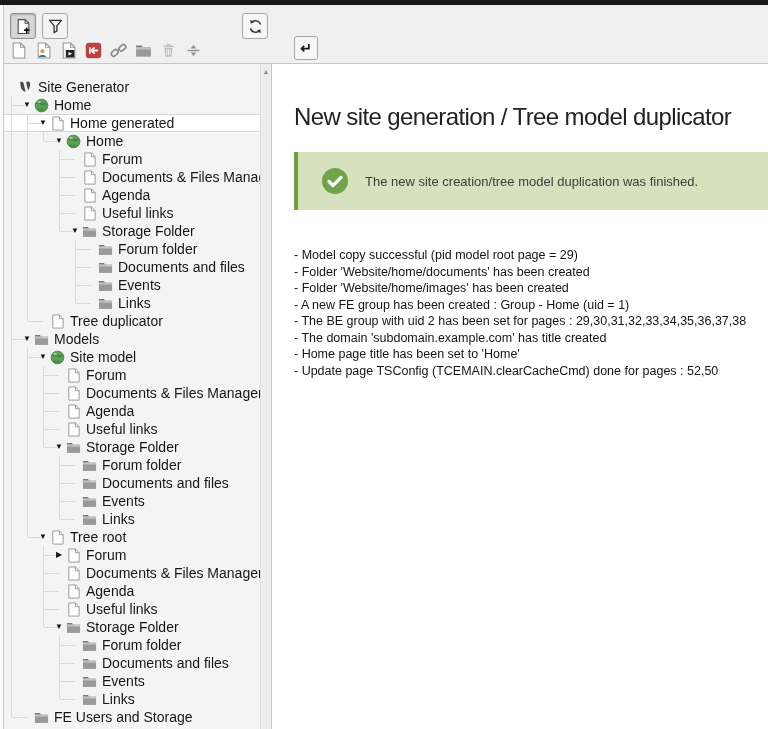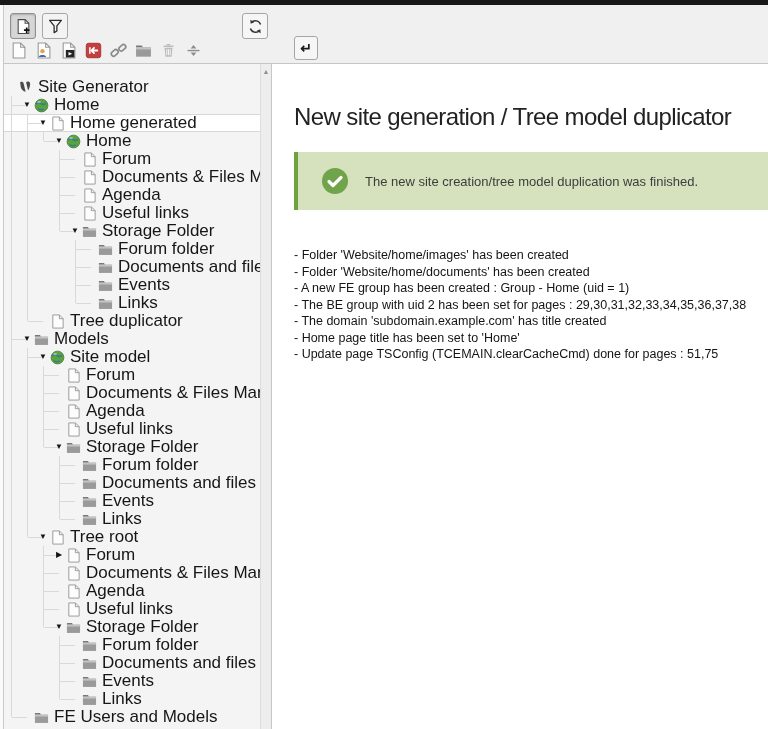--- a/index.html
+++ b/index.html
@@ -29,21 +29,21 @@
   
   .tree-panel{position:absolute;left:0;top:64px;width:272px;height:665px;background:#f4f4f4;
     overflow:hidden;border-right:1px solid #c6c6c6;box-sizing:border-box}
   .tree-inner{padding-top:14px}
   .tree-row{position:relative;height:18px;display:flex;align-items:center;white-space:nowrap;cursor:pointer}
   .tree-row.selected{background:#fff;box-shadow:inset 0 1px 0 #d7d7d7, inset 0 -1px 0 #d7d7d7}
   .tr-inner{display:flex;align-items:center;position:relative;z-index:1}
   .toggle{width:14px;flex:none;font-size:8px;color:#141414;text-align:center;line-height:18px}
   .node-icon{width:15px;height:15px;flex:none;margin-right:5px}
   .node-icon svg{width:15px;height:15px;display:block}
-  .node-label{font-size:17px;color:#161616}
+  .node-label{font-size:14px;color:#161616}
   .guide{position:absolute;top:0;width:1px;height:18px;background:#d9d9d9}
   .stub{position:absolute;top:9px;height:1px;width:15px;background:#d9d9d9}
   .scrollbar{position:absolute;right:0;top:0;width:11px;height:665px;background:#ededed;
     border-left:1px solid #ddd;box-sizing:border-box;z-index:3}
   .sb-up{display:block;color:#8e8e8e;font-size:7px;text-align:center;padding-top:4px}
 
   
   .content{position:absolute;left:273px;top:64px;width:495px;height:665px;background:#fff;
     box-sizing:border-box;padding-left:21px}
   .page-title{margin:37px 0 0;font-size:24px;line-height:31px;font-weight:400;color:#222;
@@ -728,42 +728,43 @@
         <i class="stub" style="left: 12px;"></i>
         <div class="tr-inner" style="margin-left: 20px;">
           <span class="toggle"></span>
           <span class="node-icon">
             <svg viewBox="0 0 16 16">
               <path d="M1 3.2h5.4l1 1.8H1z" fill="#787878"></path>
               <rect x="1" y="5" width="14" height="8.8" fill="#9a9a9a"></rect>
               <rect x="1" y="5" width="14" height="2" fill="#c3c3c3"></rect>
             </svg>
           </span>
-          <span class="node-label">FE Users and Models</span>
+          <span class="node-label">FE Users and Storage</span>
         </div>
       </div>
     </div>
   <div class="scrollbar">
     <span class="sb-up">▲</span>
   </div>
 </div>
 
 <div class="content">
   <h1 class="page-title">New site generation / Tree model duplicator</h1>
   <div class="callout">
     <span class="check">
       <svg viewBox="0 0 26 26">
           <circle cx="13" cy="13" r="13" fill="#6fa44b"></circle>
           <path d="M7 13.5l4 4L19 9.5" stroke="#fff" stroke-width="3.2" fill="none" stroke-linecap="round" stroke-linejoin="round"></path>
         </svg>
     </span>
     <span class="callout-text">The new site creation/tree model duplication was finished.</span>
   </div>
   <div class="log" id="log">
+      <div class="log-line">- Model copy successful (pid model root page = 29)</div>
+      <div class="log-line">- Folder 'Website/home/documents' has been created</div>
       <div class="log-line">- Folder 'Website/home/images' has been created</div>
-      <div class="log-line">- Folder 'Website/home/documents' has been created</div>
       <div class="log-line">- A new FE group has been created : Group - Home (uid = 1)</div>
       <div class="log-line">- The BE group with uid 2 has been set for pages : 29,30,31,32,33,34,35,36,37,38</div>
       <div class="log-line">- The domain 'subdomain.example.com' has title created</div>
       <div class="log-line">- Home page title has been set to 'Home'</div>
-      <div class="log-line">- Update page TSConfig (TCEMAIN.clearCacheCmd) done for pages : 51,75</div>
+      <div class="log-line">- Update page TSConfig (TCEMAIN.clearCacheCmd) done for pages : 52,50</div>
     </div>
 </div>
 
 </body></html>

